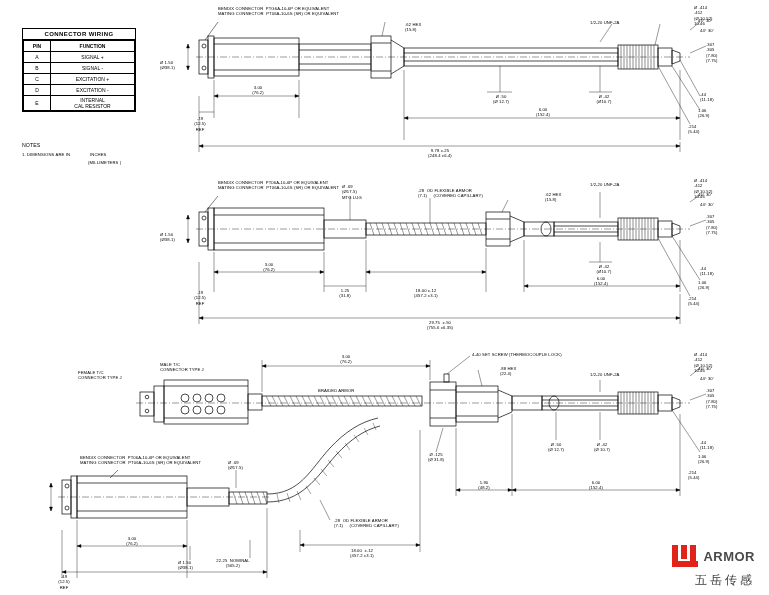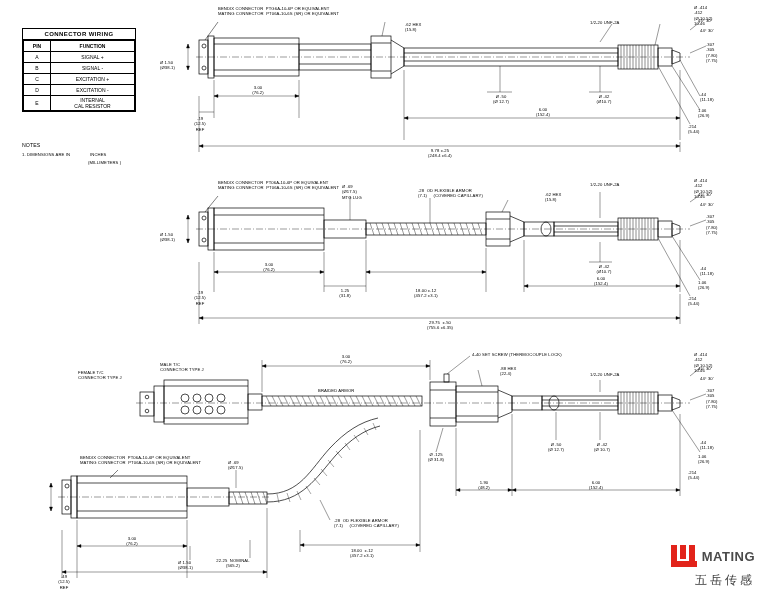--- a/index.html
+++ b/index.html
@@ -567,17 +567,17 @@
   <div class="t ctr" style="left:46px;top:574px;width:36px;">.49
 (12.5)
 REF</div>
   <div class="t ctr" style="left:196px;top:558px;width:74px;">22.25  NOMINAL
 (565.2)</div>
   <div class="t ctr" style="left:324px;top:548px;width:76px;">18.00  ±.12
 (457.2 ±3.1)</div>
 
   <div class="logo">
     <div class="mark"></div>
-    <div class="wl">MATING</div>
+    <div class="wl">ARMOR</div>
   </div>
   <div class="cn">五岳传感</div>
 
 </div>
 
 </body></html>

